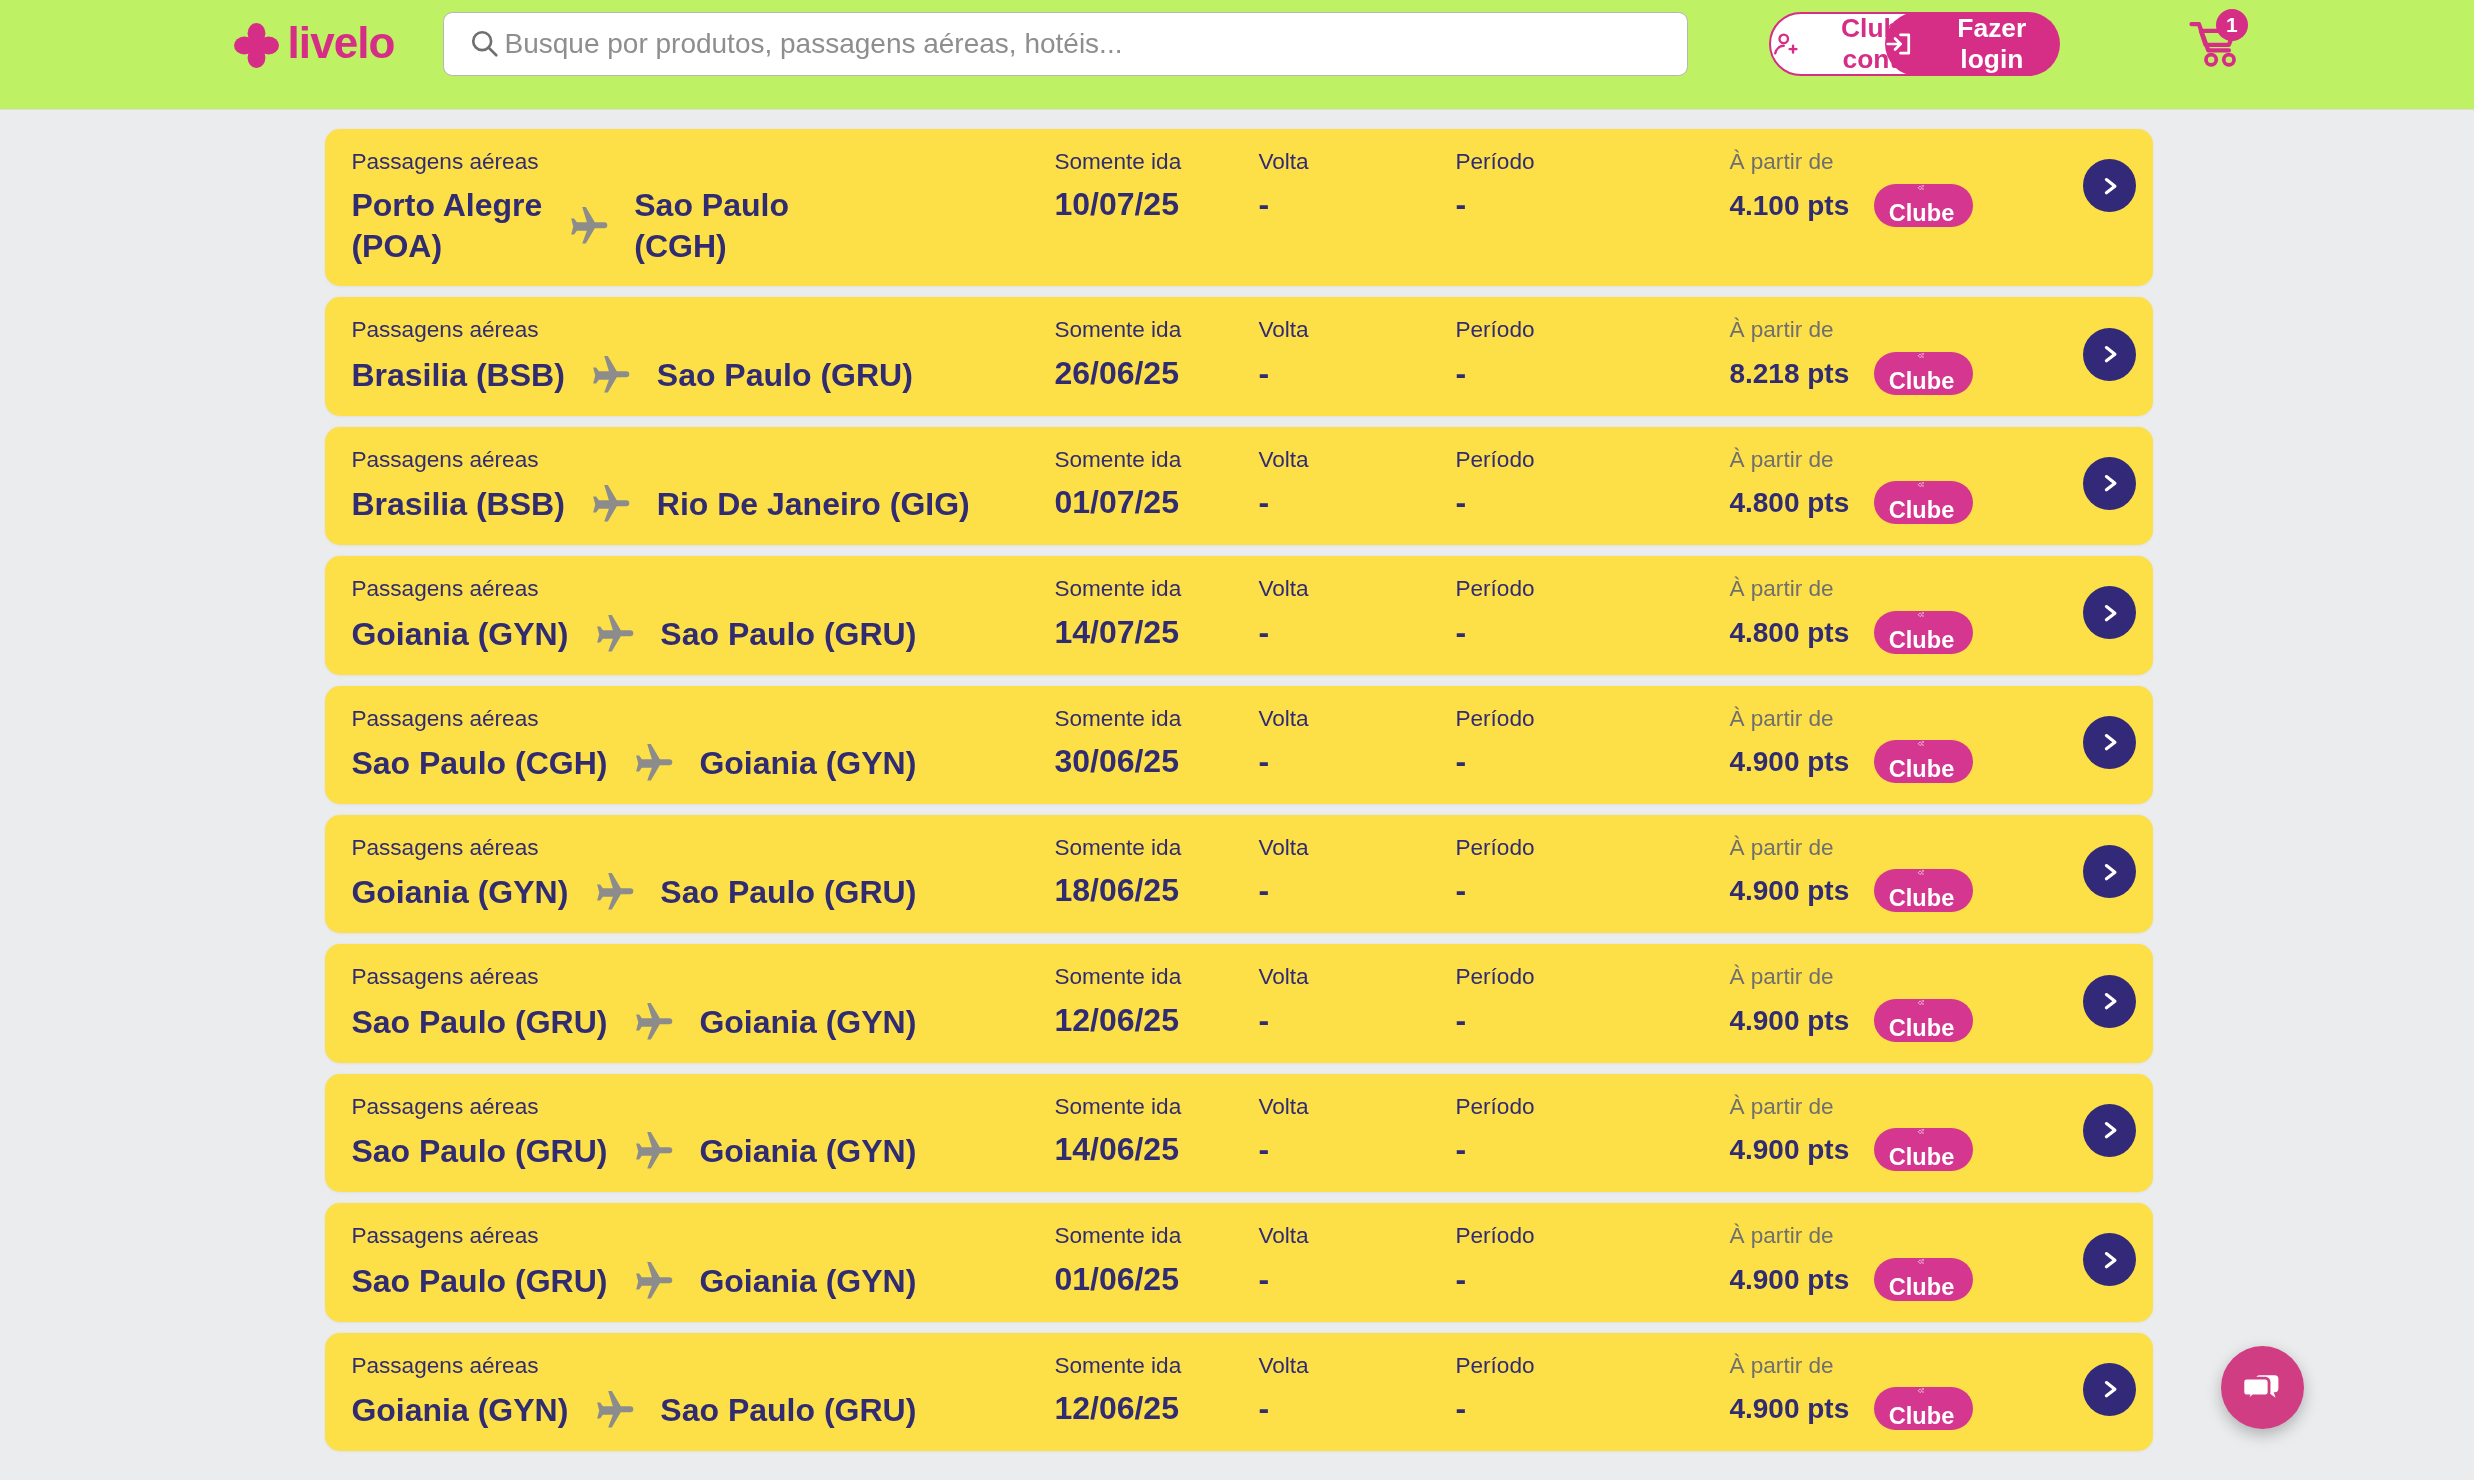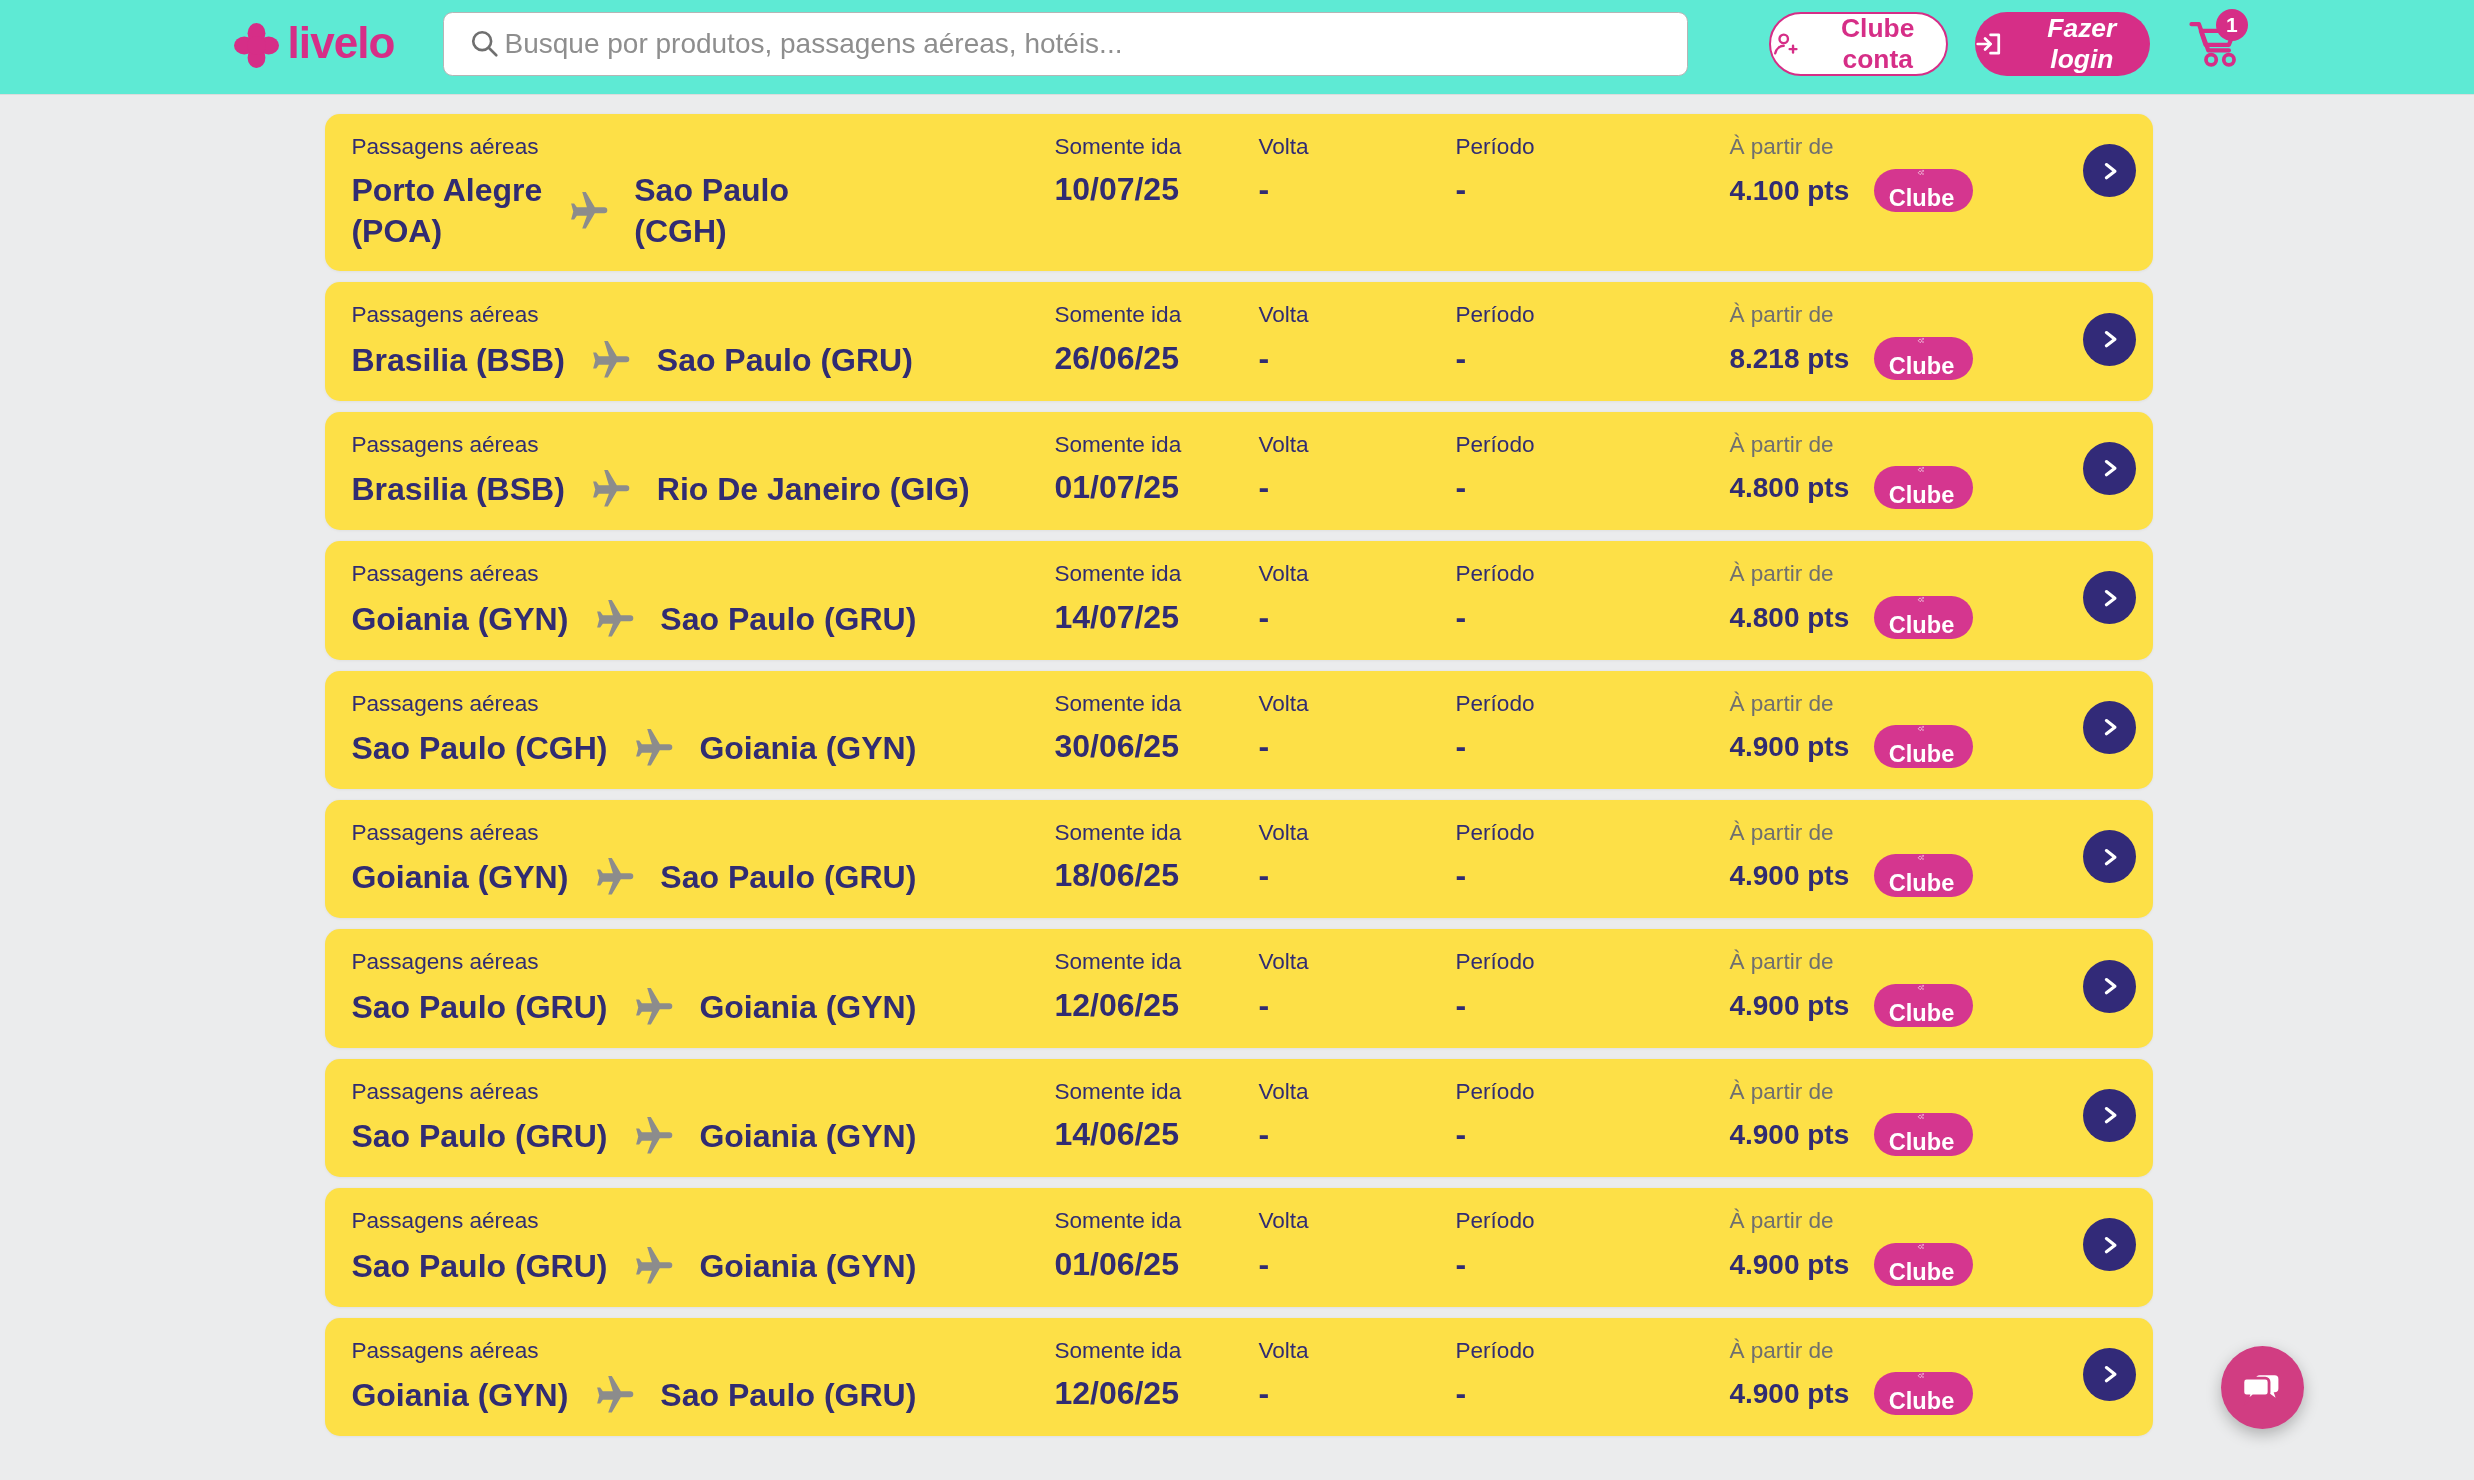--- a/index.html
+++ b/index.html
@@ -11,42 +11,42 @@
     --gray-label:#6f6f6f;
     --plane-gray:#8c8c8c;
     --border-gray:#b5b5b5;
   }
   *{margin:0;padding:0;box-sizing:border-box;}
   html,body{width:2475px;height:1481px;overflow:hidden;}
   body{font-family:"Liberation Sans",sans-serif;background:var(--page-bg);}
 
   
   .header{
-    position:relative;width:100%;height:95px;background:#5eead4;
+    position:relative;width:100%;height:110px;background:#bef264;
     border-bottom:0.9px solid #dcdcdc;z-index:5;
   }
   .logo{position:absolute;left:234px;top:21px;display:flex;align-items:center;gap:8.5px;cursor:pointer;}
   .logo-text{color:var(--pink);font-size:44px;font-weight:bold;letter-spacing:-0.9px;line-height:1;padding-bottom:5.7px;}
   .search{
     position:absolute;left:443px;top:12.3px;width:1245px;height:64px;
     border:1.9px solid var(--border-gray);border-radius:9.4px;background:#fff;
     display:flex;align-items:center;padding:0 24.5px;gap:4px;
   }
   .search input{
     border:none;outline:none;flex:1;font-size:28px;color:#444;
     font-family:"Liberation Sans",sans-serif;background:transparent;
   }
   .search input::placeholder{color:#8e8e8e;}
   .hbtn{
     position:absolute;top:12.3px;height:64px;border-radius:32px;
     display:flex;align-items:center;justify-content:center;gap:11.3px;
     font-size:26.4px;font-weight:bold;cursor:pointer;font-family:"Liberation Sans",sans-serif;
   }
   .btn-outline{left:1769px;width:179px;background:#fff;border:2.8px solid var(--pink);color:var(--pink);}
-  .btn-filled{left:1975px;width:175px;background:var(--pink);border:none;color:#fff;font-style:italic;}
+  .btn-filled{left:1885px;width:175px;background:var(--pink);border:none;color:#fff;}
   .cart{position:absolute;left:2184px;top:13.2px;width:62px;height:62px;cursor:pointer;}
   .cart-badge{
     position:absolute;right:-1.9px;top:-3.8px;width:32px;height:32px;border-radius:50%;
     background:var(--pink);color:#fff;font-size:21px;font-weight:bold;
     display:flex;align-items:center;justify-content:center;
   }
 
   
   .results{padding:19px 0 0 325px;width:2153px;}
   .card{

